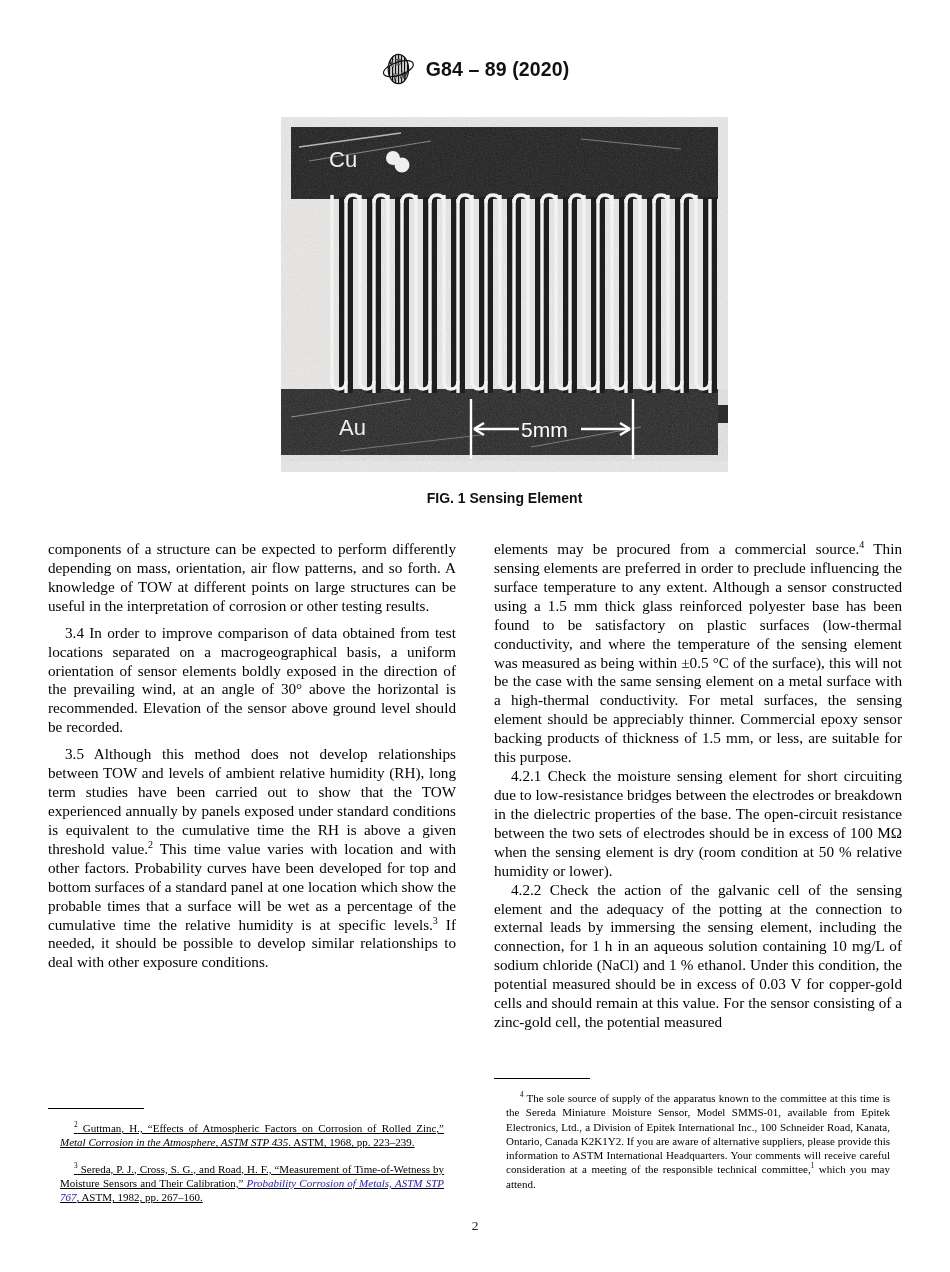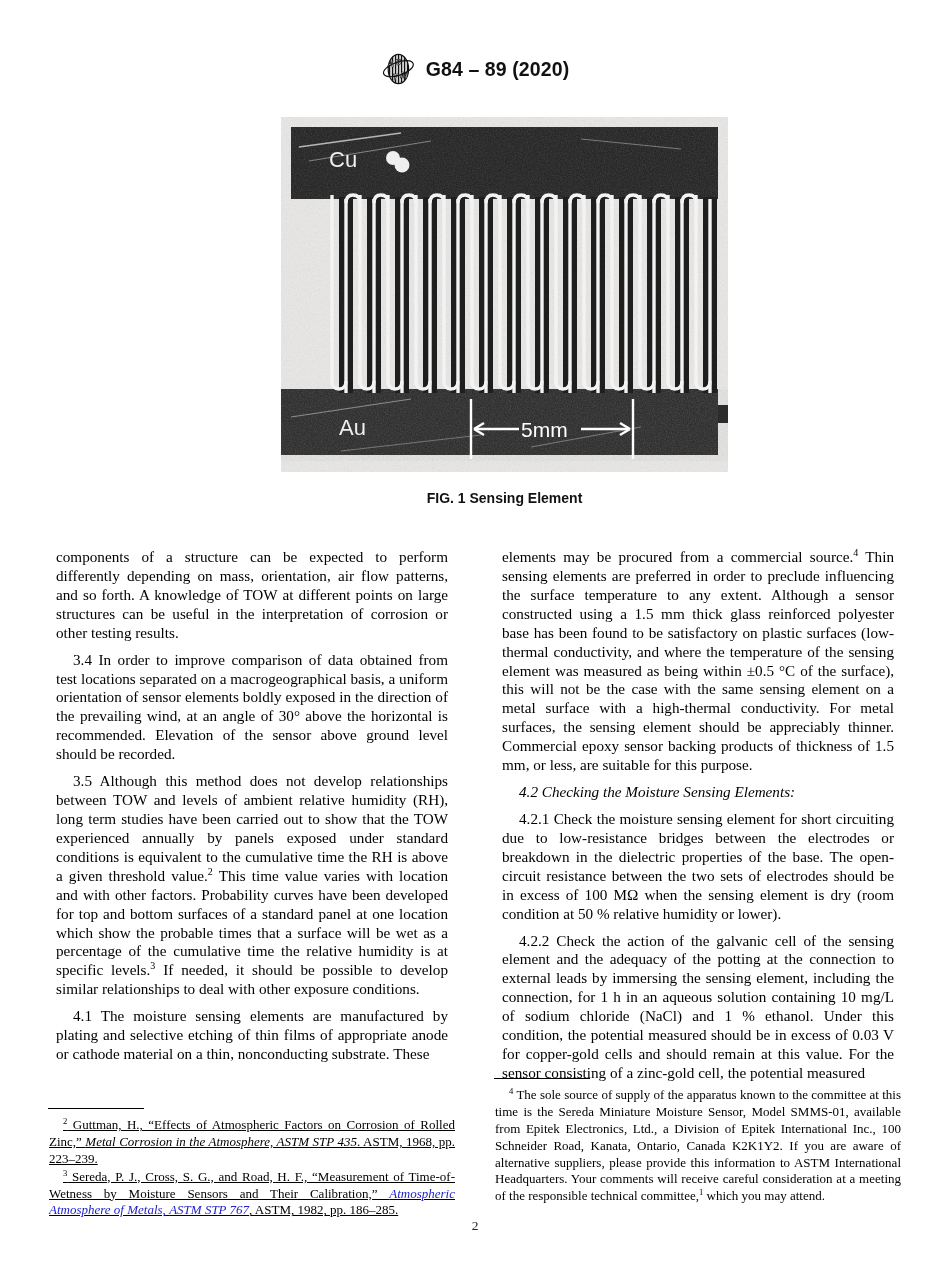--- a/index.html
+++ b/index.html
@@ -70,21 +70,21 @@
     top: 540px;
     left: 48px;
     width: 854px;
     display: flex;
     gap: 38px;
   }
   .col {
     width: 408px;
   }
   .col p {
-    margin: 8px;
+    margin: 0;
     font-size: 15.2px;
     line-height: 1.245;
     text-align: justify;
     text-justify: inter-word;
     hyphens: manual;
   }
   .col p.indent {
     text-indent: 17px;
   }
   .col h3 {
@@ -113,22 +113,22 @@
     align-items: flex-start;
   }
   .fn-col { width: 408px; position: relative; }
   .fn-rule {
     width: 96px;
     height: 1px;
     background: #000000;
     margin-bottom: 8px;
   }
   .fn-col p {
-    margin: 1px;
-    font-size: 13px;
+    margin: 12px;
+    font-size: 11px;
     line-height: 1.30;
     text-align: justify;
     text-justify: inter-word;
   }
   .fn-col p.fn-entry { text-indent: 14px; }
   .fn-link {
     color: #2222cc;
     font-style: italic;
   }
 
@@ -333,37 +333,35 @@
   </svg>
   <div class="figure-caption">FIG. 1 Sensing Element</div>
 </div>
 
 <div class="columns">
 
   <div class="col">
     <p>components of a structure can be expected to perform differently depending on mass, orientation, air flow patterns, and so forth. A knowledge of TOW at different points on large structures can be useful in the interpretation of corrosion or other testing results.</p>
     <p class="indent sec-gap">3.4 In order to improve comparison of data obtained from test locations separated on a macrogeographical basis, a uniform orientation of sensor elements boldly exposed in the direction of the prevailing wind, at an angle of 30° above the horizontal is recommended. Elevation of the sensor above ground level should be recorded.</p>
     <p class="indent sec-gap"><span>3.5 Although this method does not develop relationships between TOW and levels of ambient relative humidity (RH), long term studies have been carried out to show that the TOW experienced annually by panels exposed under standard conditions is equivalent to the cumulative time the RH is above a given threshold value.</span><sup>2</sup><span> This time value varies with location and with other factors. Probability curves have been developed for top and bottom surfaces of a standard panel at one location which show the probable times that a surface will be wet as a percentage of the cumulative time the relative humidity is at specific levels.</span><sup>3</sup><span> If needed, it should be possible to develop similar relationships to deal with other exposure conditions.</span></p>
-    <p class="indent">4.1 The moisture sensing elements are manufactured by plating and selective etching of thin films of appropriate anode or cathode material on a thin, nonconducting substrate. These</p>
   </div>
 
   <div class="col">
     <p><span>elements may be procured from a commercial source.</span><sup>4</sup><span> Thin sensing elements are preferred in order to preclude influencing the surface temperature to any extent. Although a sensor constructed using a 1.5 mm thick glass reinforced polyester base has been found to be satisfactory on plastic surfaces (low-thermal conductivity, and where the temperature of the sensing element was measured as being within ±0.5 °C of the surface), this will not be the case with the same sensing element on a metal surface with a high-thermal conductivity. For metal surfaces, the sensing element should be appreciably thinner. Commercial epoxy sensor backing products of thickness of 1.5 mm, or less, are suitable for this purpose.</span></p>
-    <p class="indent ital sec-gap">4.2 Checking the Moisture Sensing Elements:</p>
     <p class="indent">4.2.1 Check the moisture sensing element for short circuiting due to low-resistance bridges between the electrodes or breakdown in the dielectric properties of the base. The open-circuit resistance between the two sets of electrodes should be in excess of 100 MΩ when the sensing element is dry (room condition at 50 % relative humidity or lower).</p>
     <p class="indent">4.2.2 Check the action of the galvanic cell of the sensing element and the adequacy of the potting at the connection to external leads by immersing the sensing element, including the connection, for 1 h in an aqueous solution containing 10 mg/L of sodium chloride (NaCl) and 1 % ethanol. Under this condition, the potential measured should be in excess of 0.03 V for copper-gold cells and should remain at this value. For the sensor consisting of a zinc-gold cell, the potential measured</p>
   </div>
 
 </div>
 
 <div class="footnotes footnotes-left">
   <div class="fn-col">
     <div class="fn-rule"></div>
     <p class="fn-entry"><sup>2</sup><span> Guttman, H., “Effects of Atmospheric Factors on Corrosion of Rolled Zinc,” </span><i>Metal Corrosion in the Atmosphere, ASTM STP 435</i><span>. ASTM, 1968, pp. 223–239.</span></p>
-    <p class="fn-entry"><sup>3</sup><span> Sereda, P. J., Cross, S. G., and Road, H. F., “Measurement of Time-of-Wetness by Moisture Sensors and Their Calibration,” </span><span class="fn-link">Atmospheric Atmosphere of Metals,</span> <span class="fn-link">ASTM STP 767</span><span>, ASTM, 1982, pp. 186–285.</span></p>
+    <p class="fn-entry"><sup>3</sup><span> Sereda, P. J., Cross, S. G., and Road, H. F., “Measurement of Time-of-Wetness by Moisture Sensors and Their Calibration,” </span><span class="fn-link">Probability Corrosion of Metals,</span> <span class="fn-link">ASTM STP 767</span><span>, ASTM, 1982, pp. 267–160.</span></p>
   </div>
   <div class="fn-col"></div>
 </div>
 
 <div class="footnotes footnotes-right">
   <div class="fn-col"></div>
   <div class="fn-col">
     <div class="fn-rule"></div>
     <p class="fn-entry"><sup>4</sup><span> The sole source of supply of the apparatus known to the committee at this time is the Sereda Miniature Moisture Sensor, Model SMMS-01, available from Epitek Electronics, Ltd., a Division of Epitek International Inc., 100 Schneider Road, Kanata, Ontario, Canada K2K1Y2. If you are aware of alternative suppliers, please provide this information to ASTM International Headquarters. Your comments will receive careful consideration at a meeting of the responsible technical committee,</span><sup>1</sup><span> which you may attend.</span></p>
   </div>

